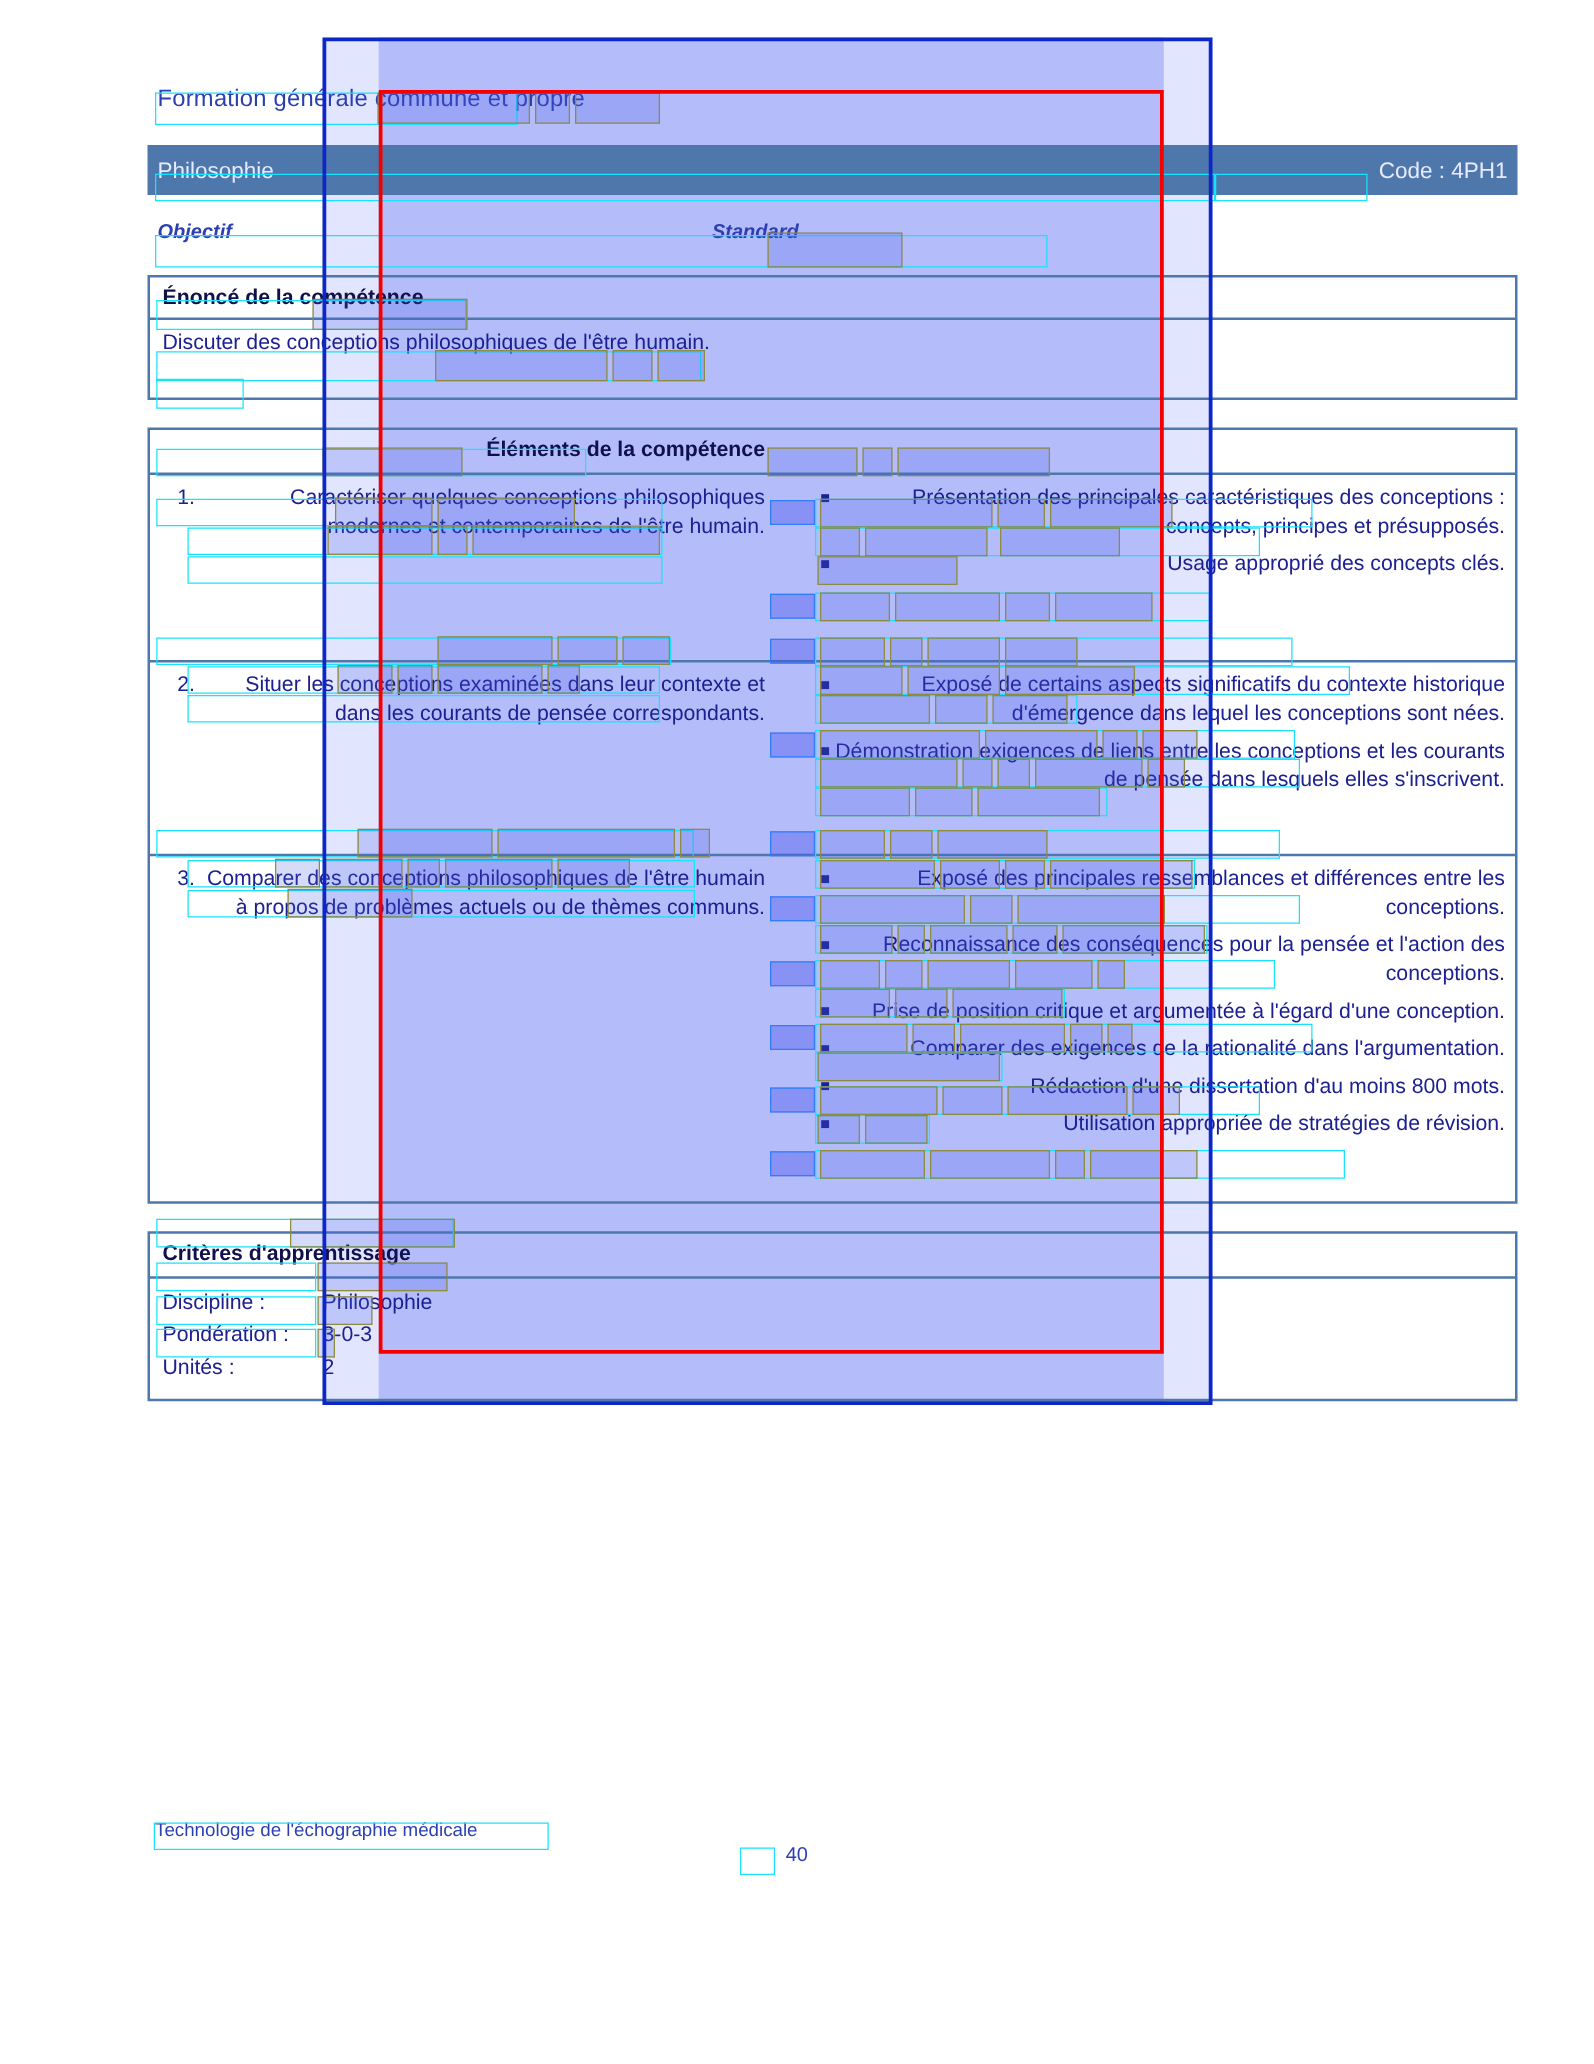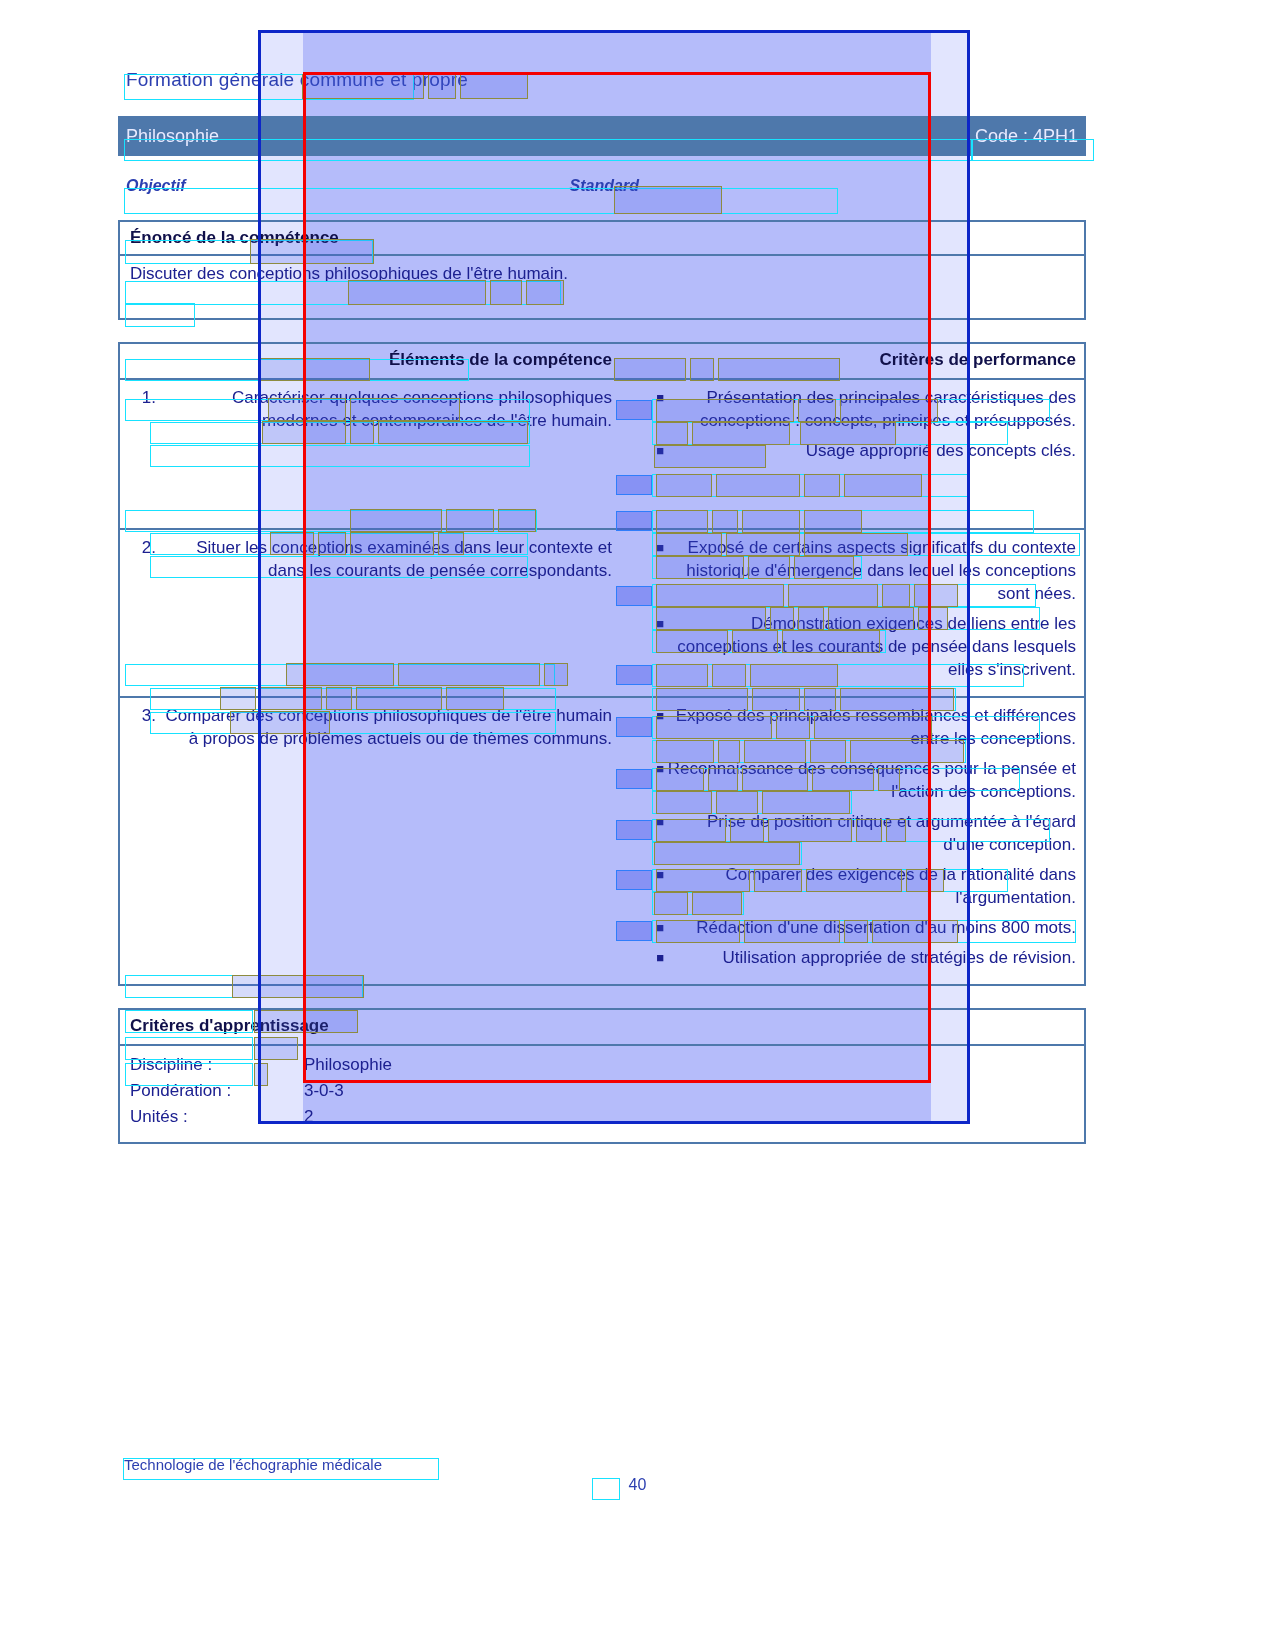--- a/index.html
+++ b/index.html
@@ -25,21 +25,21 @@
 
   
   .anno-rect { position:absolute; pointer-events:none; }
   .anno-blue { border:3px solid #0d26c8; }
   .anno-red  { border:3px solid #f40000; }
 
   
   .doc {
     position:absolute;
     left:118px; top:62px;
-    width:968px;
+    width:1096px;
   }
 
   .title-line {
     font-size:19px;
     color:#2c3fb0;
     letter-spacing:0.2px;
     padding:2px 4px 0 8px;
     height:36px;
     line-height:32px;
   }
@@ -97,21 +97,21 @@
     margin-bottom:7px;
   }
   ul.crit li .bullet {
     width:34px; flex:none;
     color:#1c2090;
     font-size:13px;
     line-height:23px;
   }
   ul.crit li .ct { flex:1; }
 
-  .act-line { font-size:17px; color:#1c2090; line-height:26px; display:flex;gap:46px; }
+  .act-line { font-size:17px; color:#1c2090; line-height:26px; display:flex; }
   .act-line .k { width:128px; flex:none; }
   .act-line .v { flex:1; }
 
   
   .footer-left {
     position:absolute; left:124px; top:1456px;
     font-size:15px; color:#2c3fb0;
   }
   .footer-page {
     position:absolute; left:0; right:0; top:1476px;
@@ -156,23 +156,20 @@
         <div class="cell" style="width:100%; height:62px;">
           <div class="body-text" style="max-width:465px;">Discuter des conceptions philosophiques de l'être humain.</div>
         </div>
       </div>
     </div>
 
     <div class="tbl" style="margin-top:22px;text-align:right;">
       <div class="row">
         <div class="cell left" style="height:34px;">
           <div class="hdr">Éléments de la compétence</div>
-        </div>
-        <div class="cell right" style="height:34px;">
-          <div class="hdr">Critères de performance</div>
         </div>
       </div>
 
       <div class="row" style="min-height:150px;">
         <div class="cell left">
           <div class="num-item">
             <span class="n">1.</span>
             <span class="t">Caractériser quelques conceptions philosophiques modernes et contemporaines de l'être humain.</span>
           </div>
         </div>

